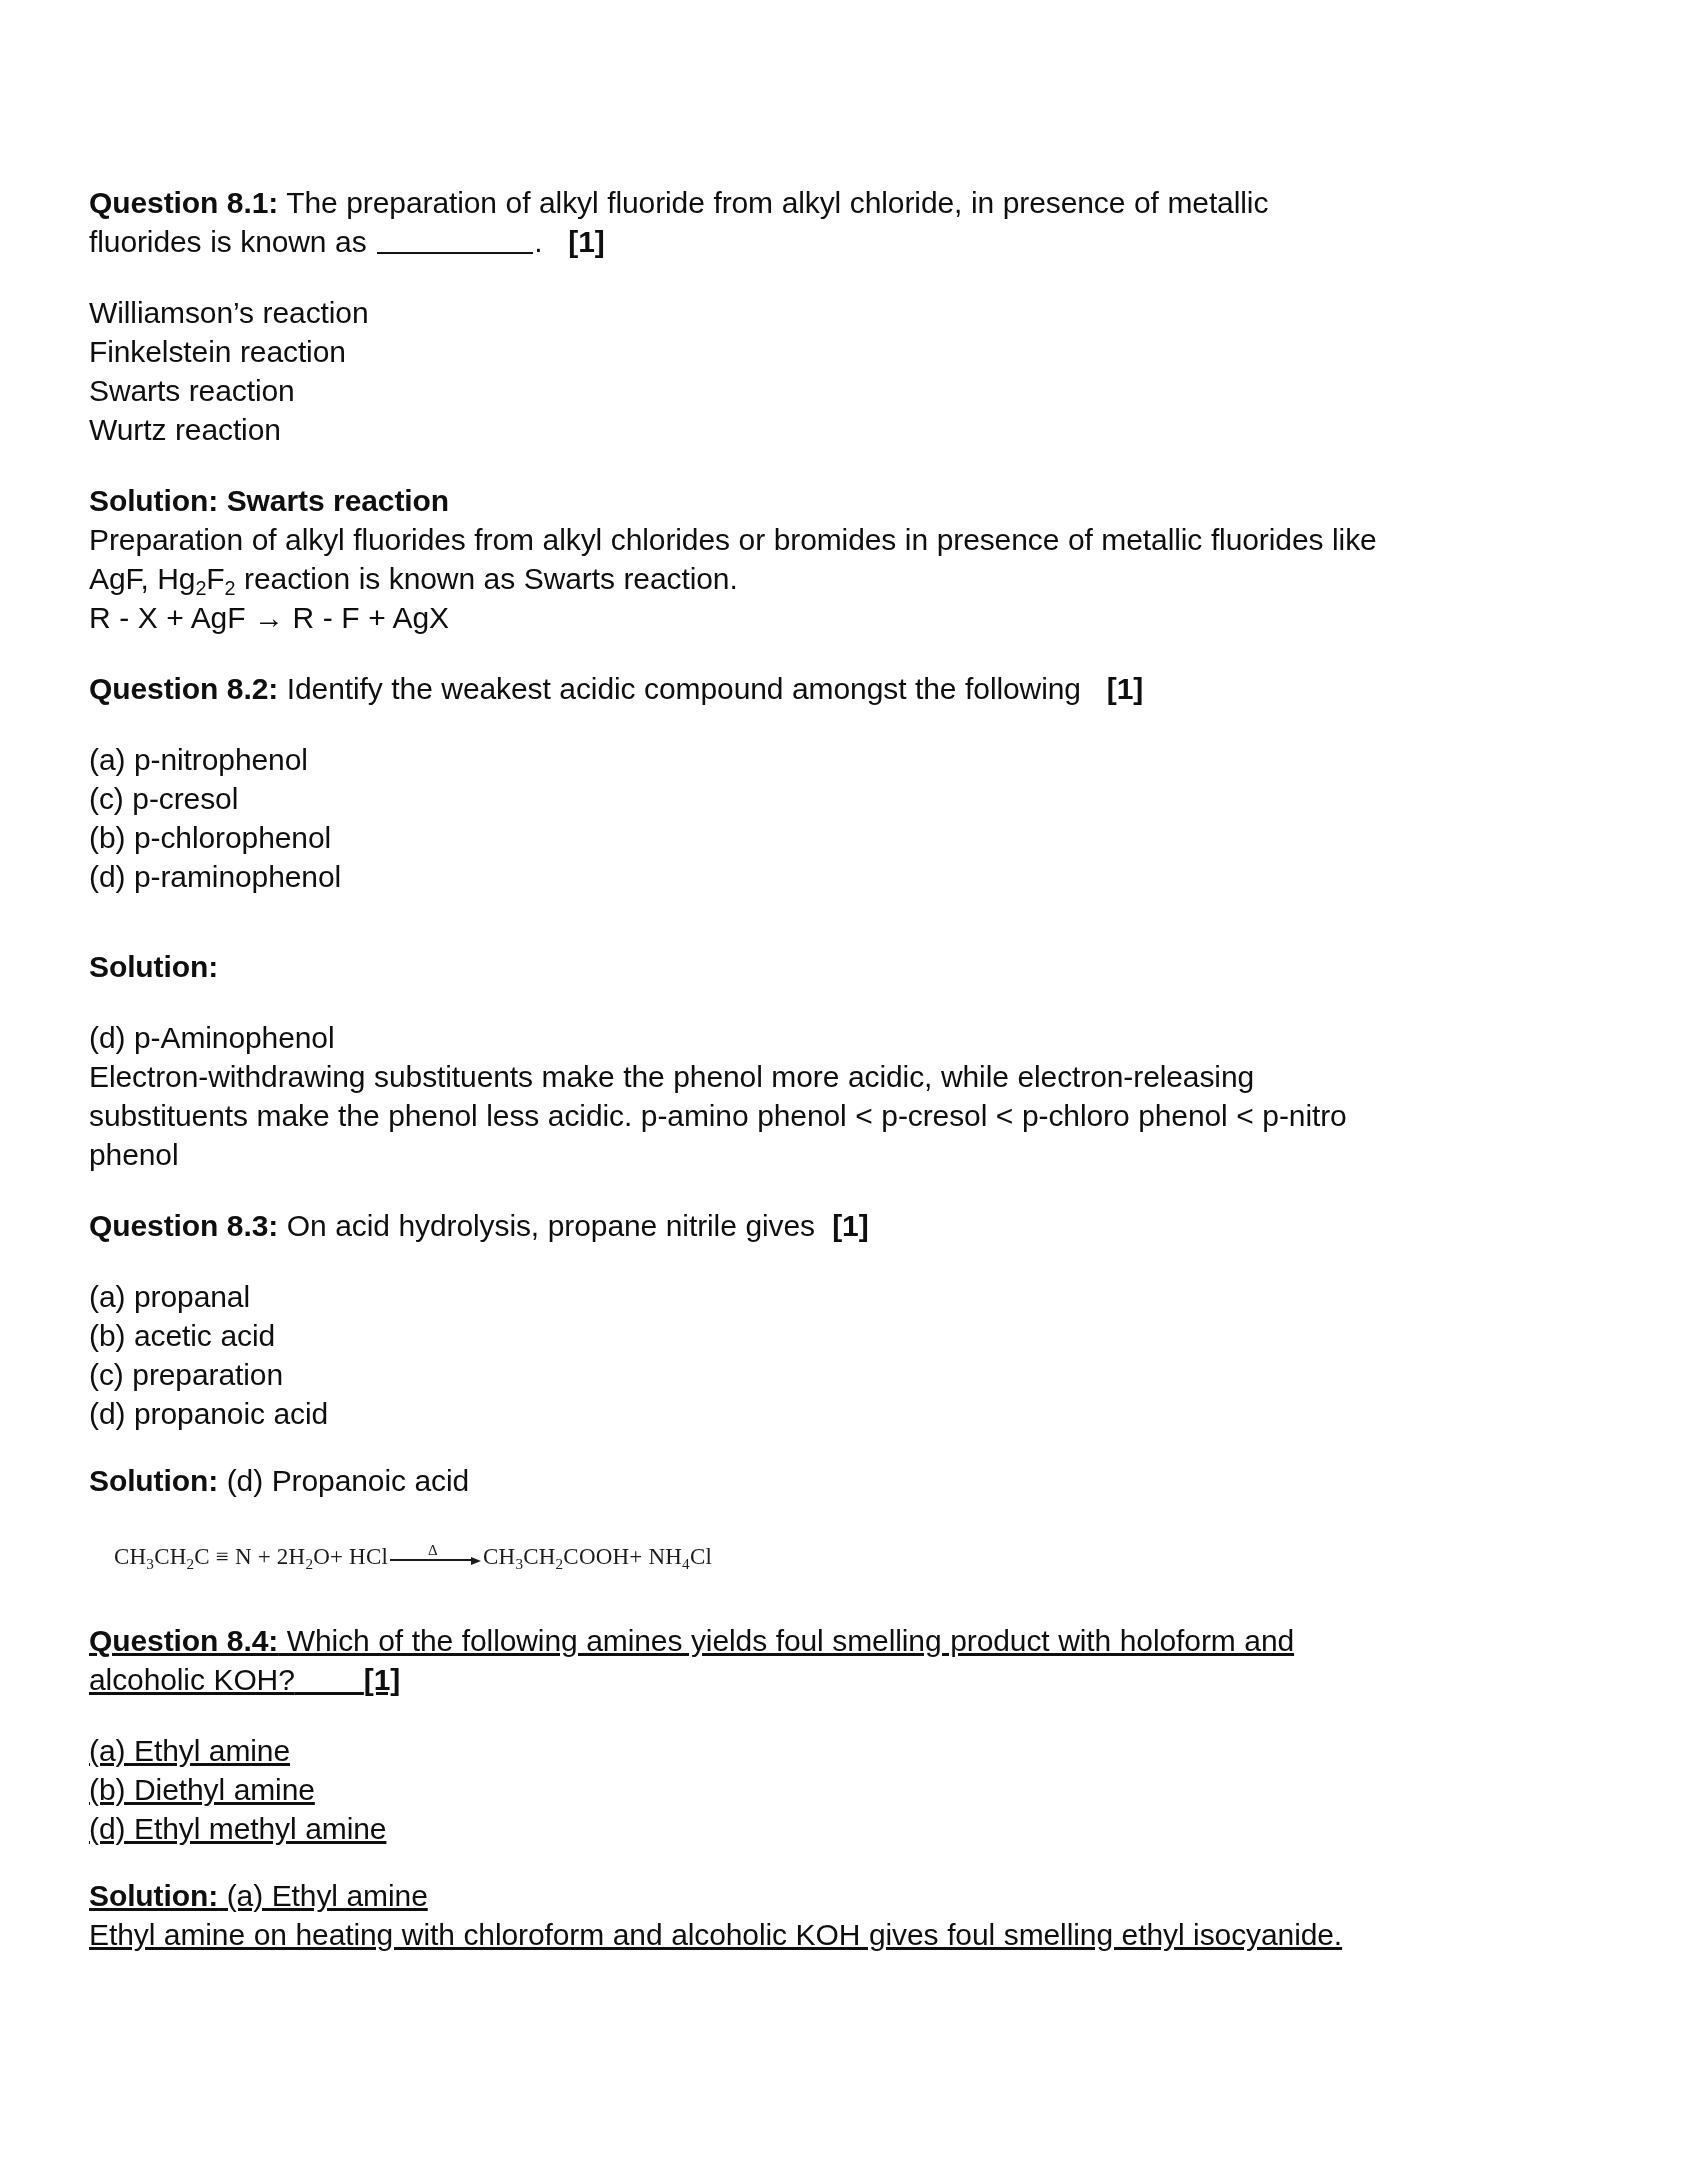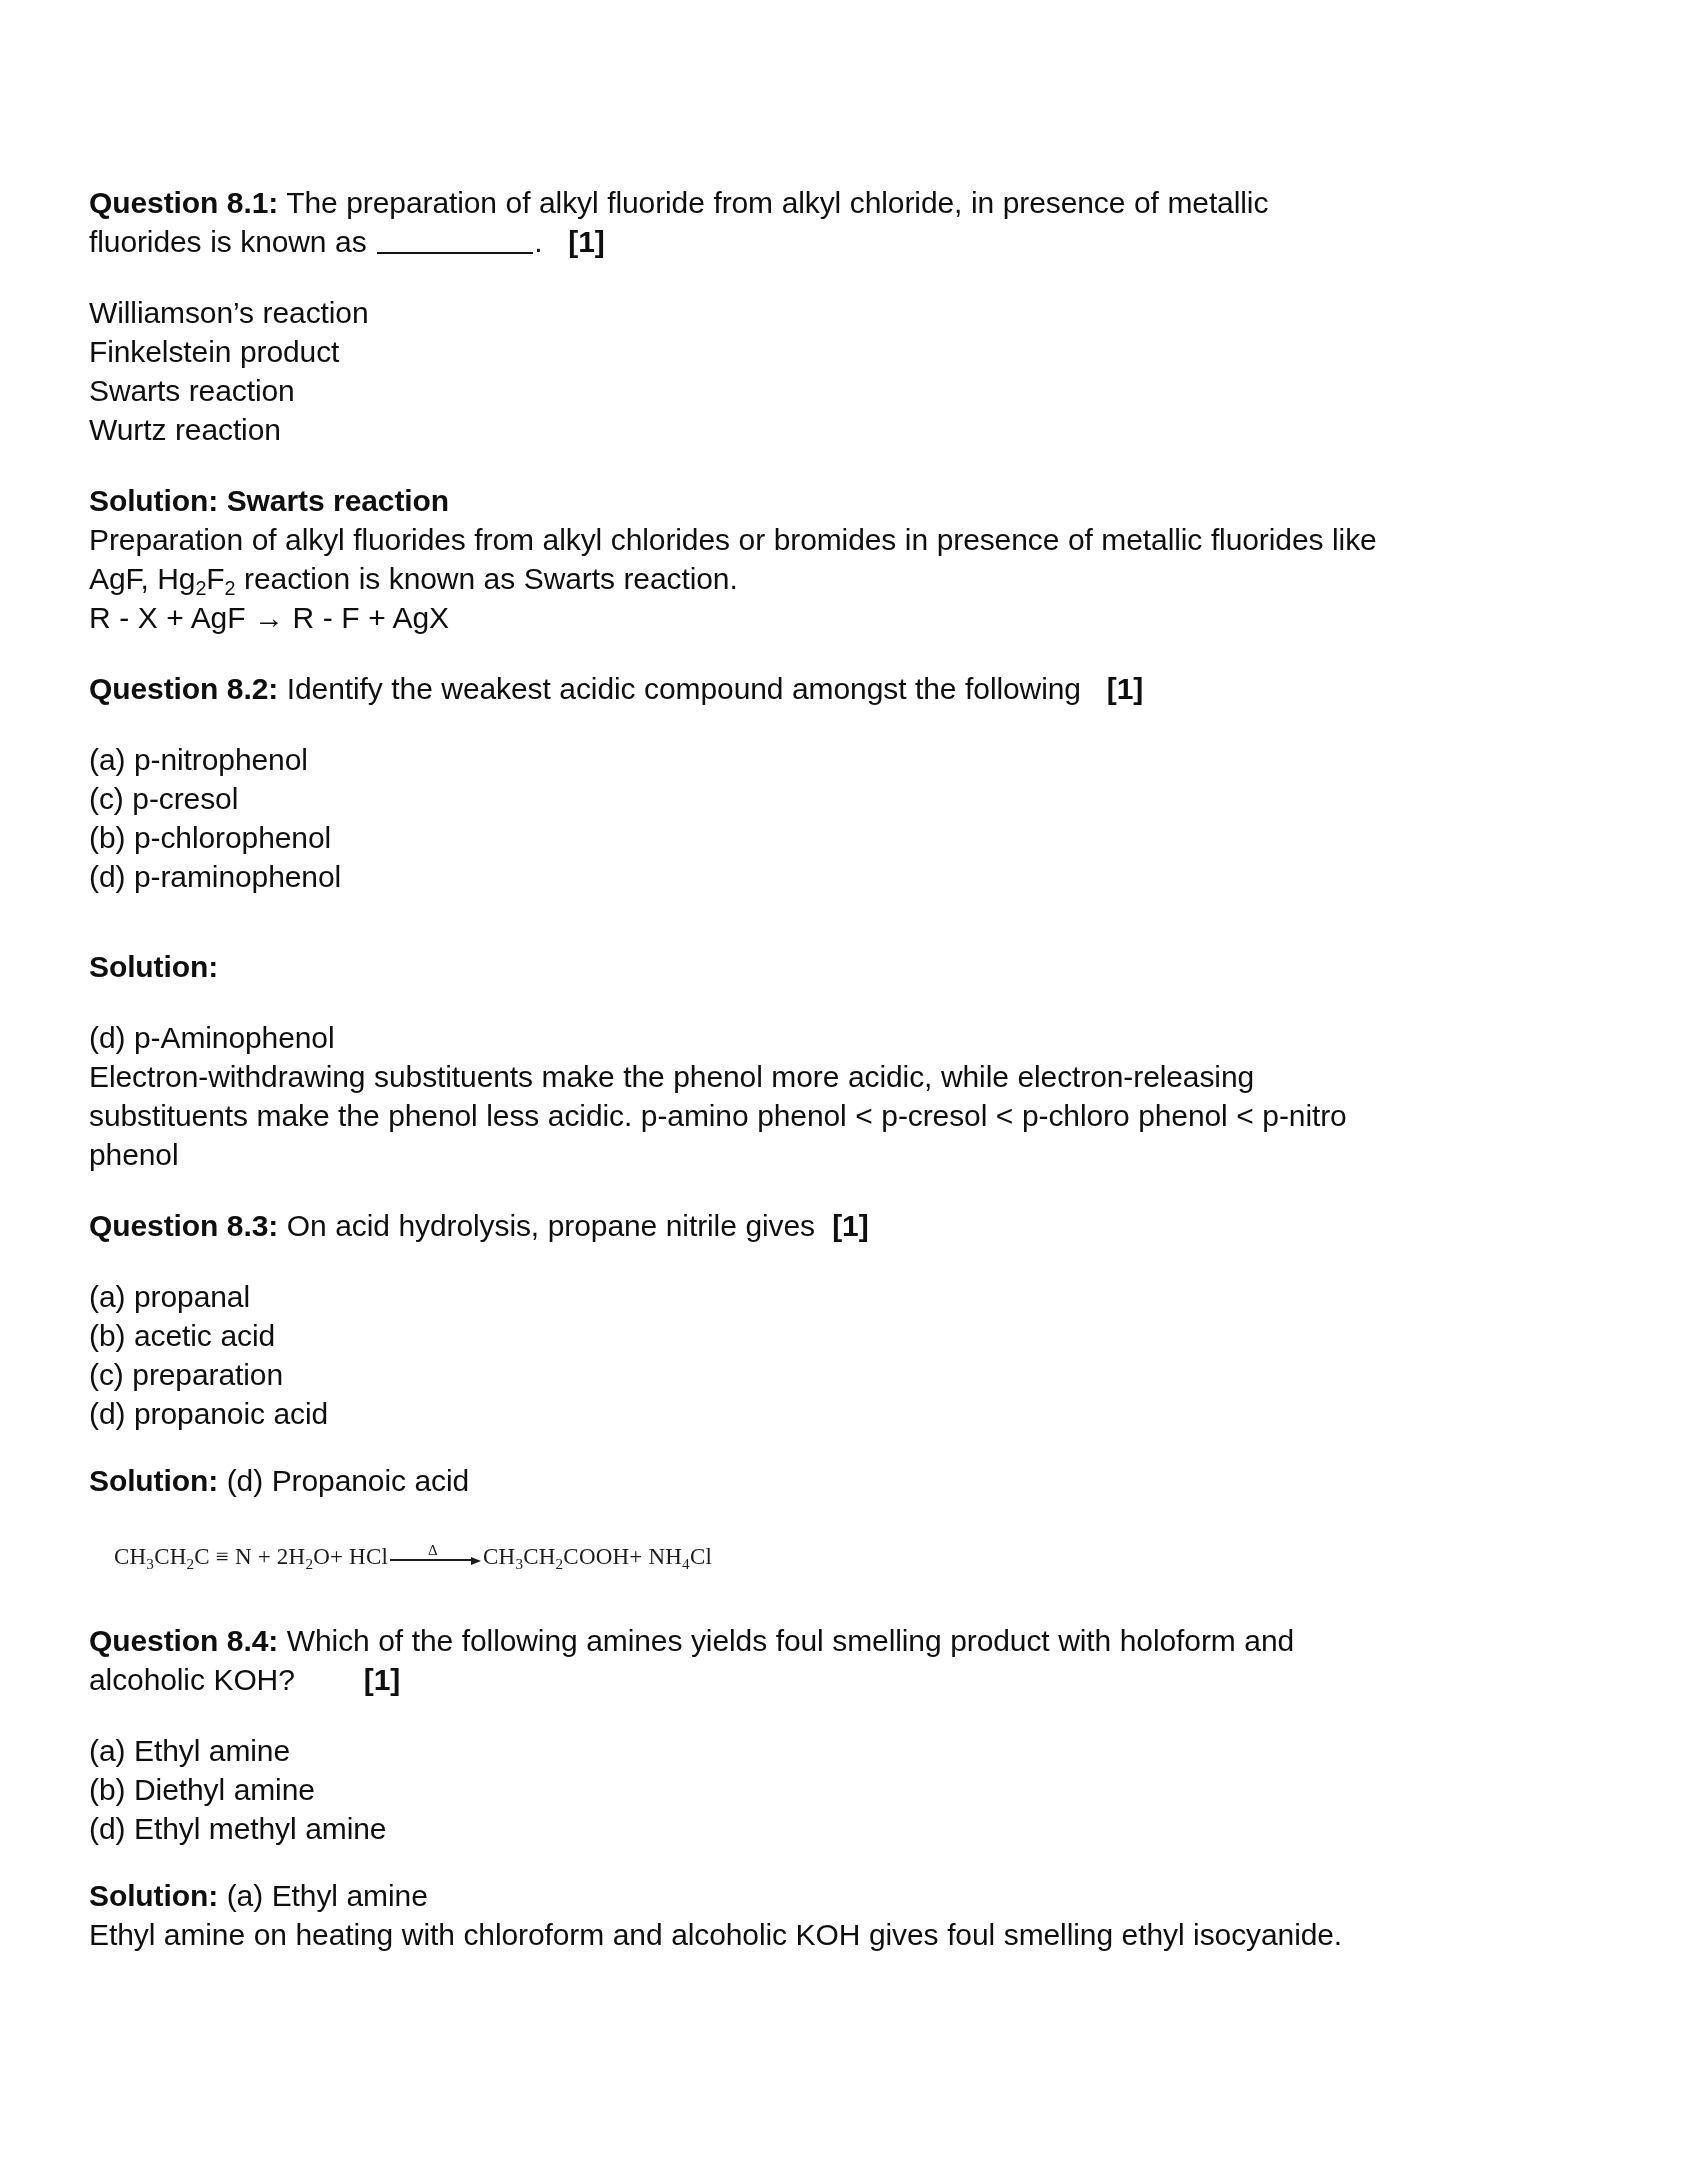--- a/index.html
+++ b/index.html
@@ -119,21 +119,21 @@
 <body>
 
 <div class="page">
   <div class="content">
 
     <div>
       <p class="para"><span class="qlabel">Question 8.1:</span><span> The preparation of alkyl fluoride from alkyl chloride, in presence of metallic fluorides is known as </span><span class="blank-rule"></span><span>.</span><span class="marks">   <span>[1]</span></span></p>
 
       <div class="opts block-gap-lg">
         <p class="para">Williamson’s reaction</p>
-        <p class="para">Finkelstein product</p>
+        <p class="para">Finkelstein reaction</p>
         <p class="para">Swarts reaction</p>
         <p class="para">Wurtz reaction</p>
       </div>
 
       <p class="para block-gap-lg qlabel">Solution: Swarts reaction</p>
       <p class="para"><span>Preparation of alkyl fluorides from alkyl chlorides or bromides in presence of metallic fluorides like AgF, Hg</span><sub>2</sub><span>F</span><sub>2</sub><span> reaction is known as Swarts reaction.</span></p>
       <p class="para eqn-line">R - X + AgF → R - F + AgX</p>
     </div>
 
     <div class="block-gap-lg">
@@ -171,21 +171,21 @@
         <span class="rxn-arrow">
           <span class="shaft"></span>
           <span class="head"></span>
           <span class="delta">Δ</span>
         </span>
         <span><span>CH</span><sub>3</sub><span>CH</span><sub>2</sub><span>COOH</span></span>
         <span><span>+ NH</span><sub>4</sub><span>Cl</span></span>
       </div>
     </div>
 
-    <div style="margin-top:51px;">
+    <div style="margin-top:51px;text-decoration:underline;">
       <p class="para"><span class="qlabel">Question 8.4:</span><span> Which of the following amines yields foul smelling product with holoform and alcoholic KOH?</span><span class="marks">        <span>[1]</span></span></p>
 
       <div class="opts block-gap-lg">
         <p class="para">(a) Ethyl amine</p>
         <p class="para">(b) Diethyl amine</p>
         <p class="para">(d) Ethyl methyl amine</p>
       </div>
 
       <p class="para block-gap-md"><span class="qlabel">Solution:</span><span> (a) Ethyl amine</span></p>
       <p class="para">Ethyl amine on heating with chloroform and alcoholic KOH gives foul smelling ethyl isocyanide.</p>

